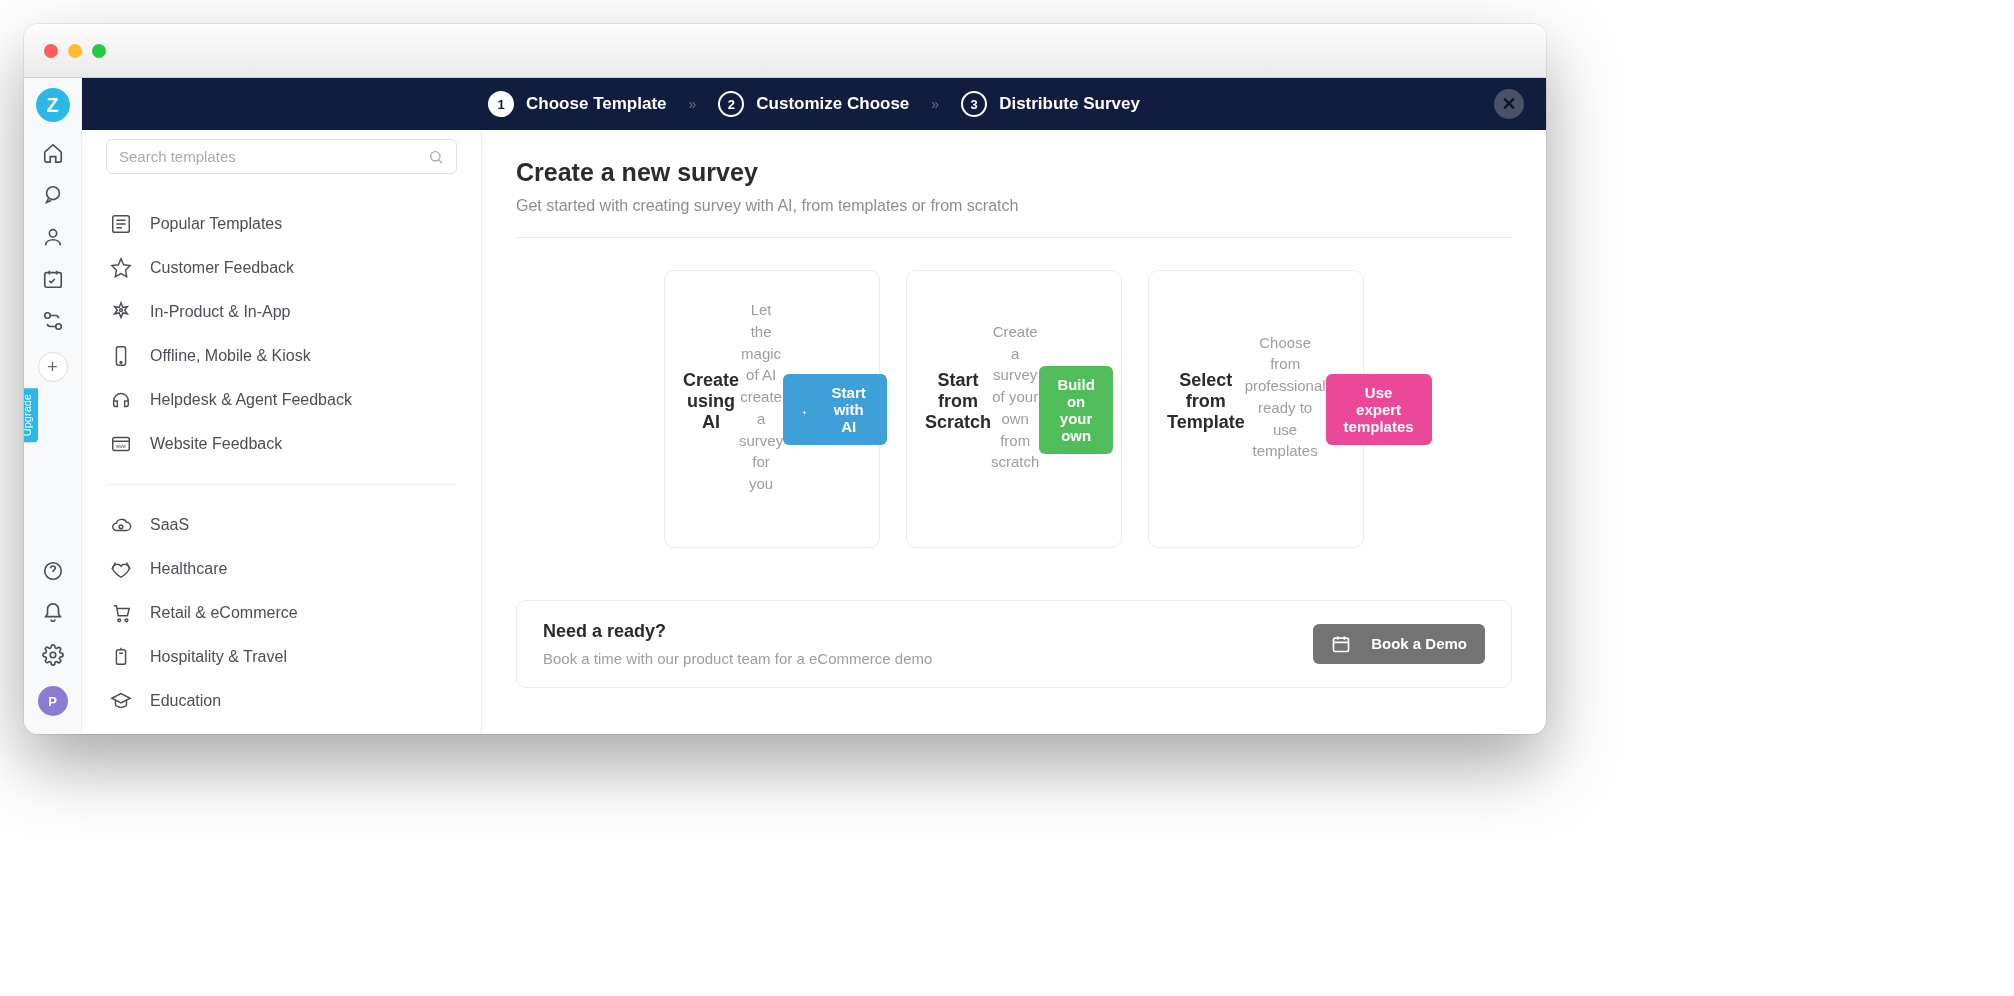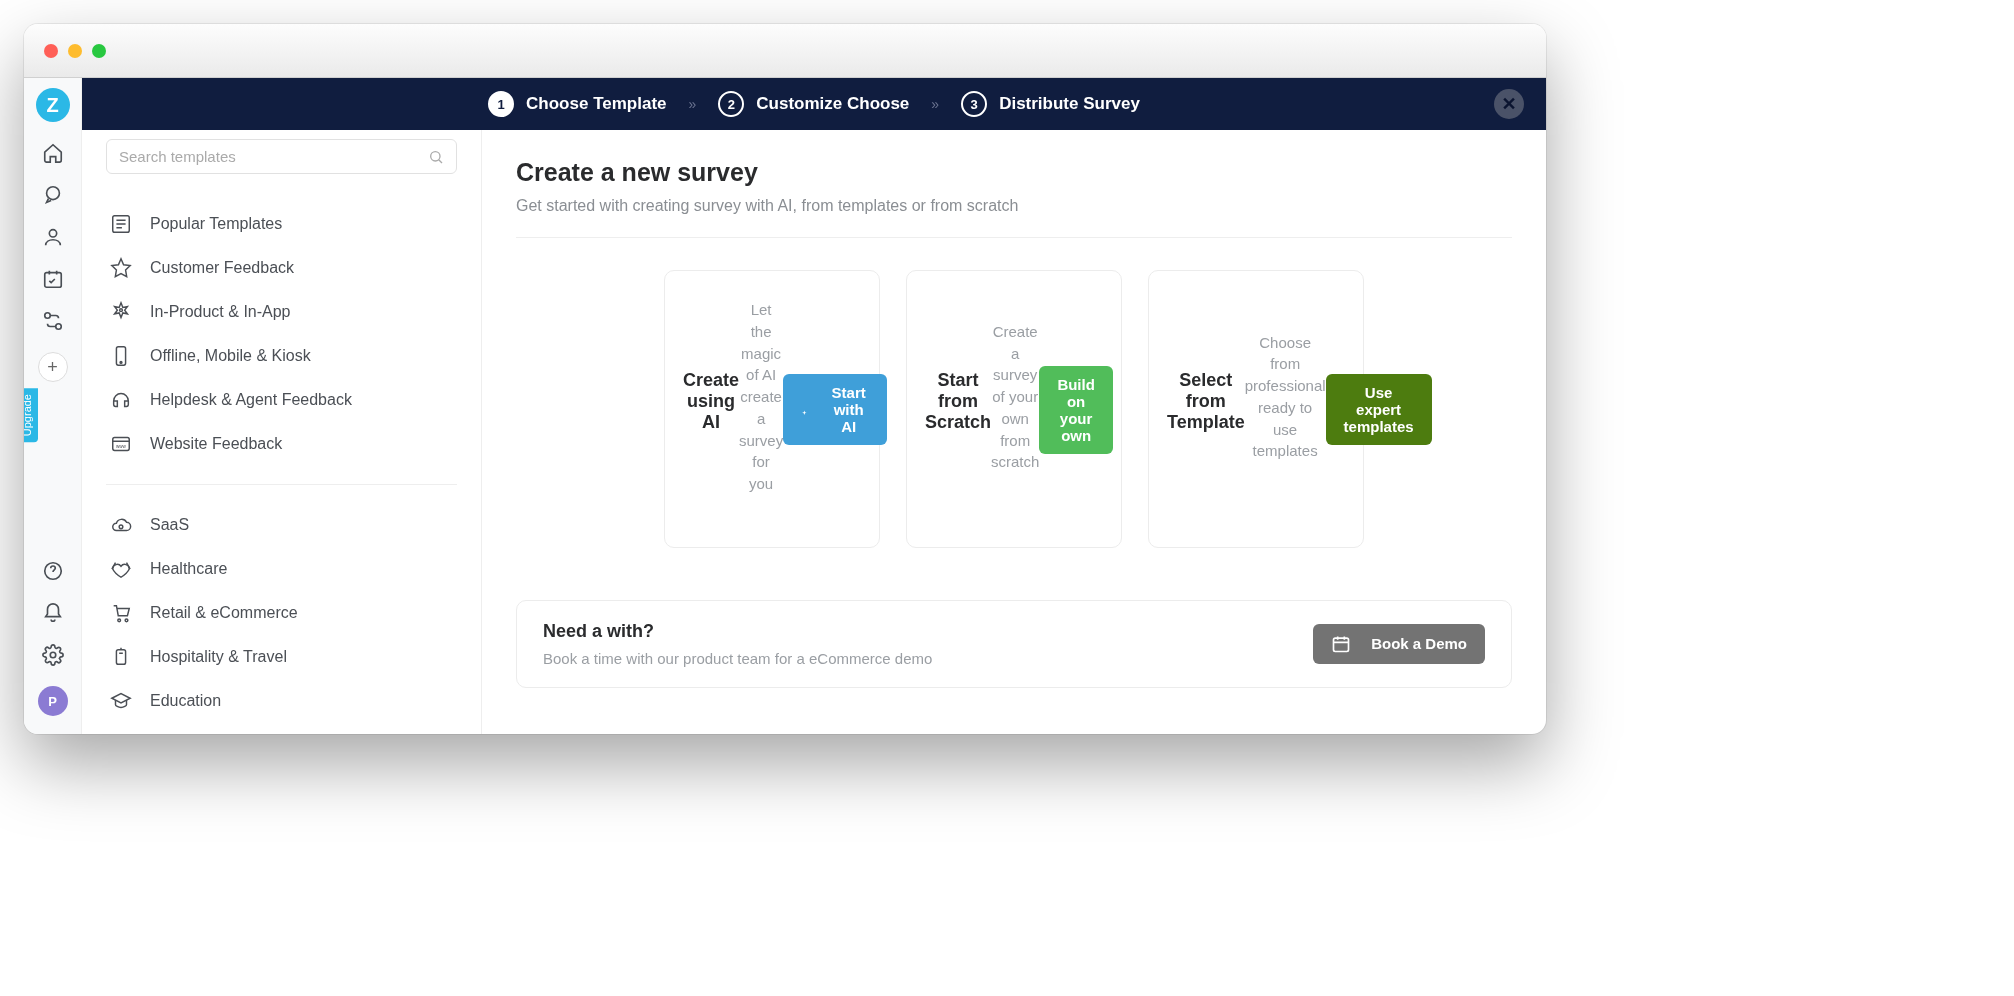--- a/index.html
+++ b/index.html
@@ -123,21 +123,21 @@
 }
 .card-icon { width:56px; height:56px; margin-bottom:28px; }
 .card-icon svg { width:100%; height:100%; }
 .card h3 { font-size:18px; font-weight:700; color:#2a2b2d; margin-bottom:16px; }
 .card p { font-size:15px; color:#9a9ea3; line-height:1.45; margin-bottom:26px; }
 .btn {
   padding:10px 18px; border-radius:6px; font-size:15px; font-weight:600; border:0; color:#fff; cursor:pointer; display:inline-flex; align-items:center; gap:20px;
 }
 .btn-blue { background:#3f9fd9; }
 .btn-green { background:#51bd5a; }
-.btn-purple { background:#4d7c0f; }
+.btn-purple { background:#ec4899; }
 .btn-teal { background:#737373; }
 .sparkle { width:14px; height:14px; }
 .help-box {
   margin-top:52px; border:1px solid #ececec; border-radius:10px; padding:20px 26px; display:flex; align-items:center; justify-content:space-between;
 }
 .help-text h3 { font-size:18px; font-weight:700; color:#2a2b2d; margin-bottom:8px; }
 .help-text p { font-size:15px; color:#9a9ea3; }
 .acc-icon { width:20px; height:20px; display:flex; }
 </style>
 </head>
@@ -378,21 +378,21 @@
               <h3>Select from Template</h3>
               <p>Choose from professional ready to use templates</p>
               <button class="btn btn-purple">
                 <span>Use expert templates</span>
               </button>
             </div>
           </div>
 
           <div class="help-box">
             <div class="help-text">
-              <h3>Need a with?</h3>
+              <h3>Need a ready?</h3>
               <p>Book a time with our product team for a eCommerce demo</p>
             </div>
             <button class="btn btn-teal">
               <span class="acc-icon">
                 <svg viewBox="0 0 24 24" fill="none" stroke="#fff" stroke-width="2">
                     <rect x="3" y="5" width="18" height="16" rx="2"></rect>
                     <path d="M8 3v4M16 3v4M3 10h18"></path>
                   </svg>
               </span>
               <span>Book a Demo</span>

